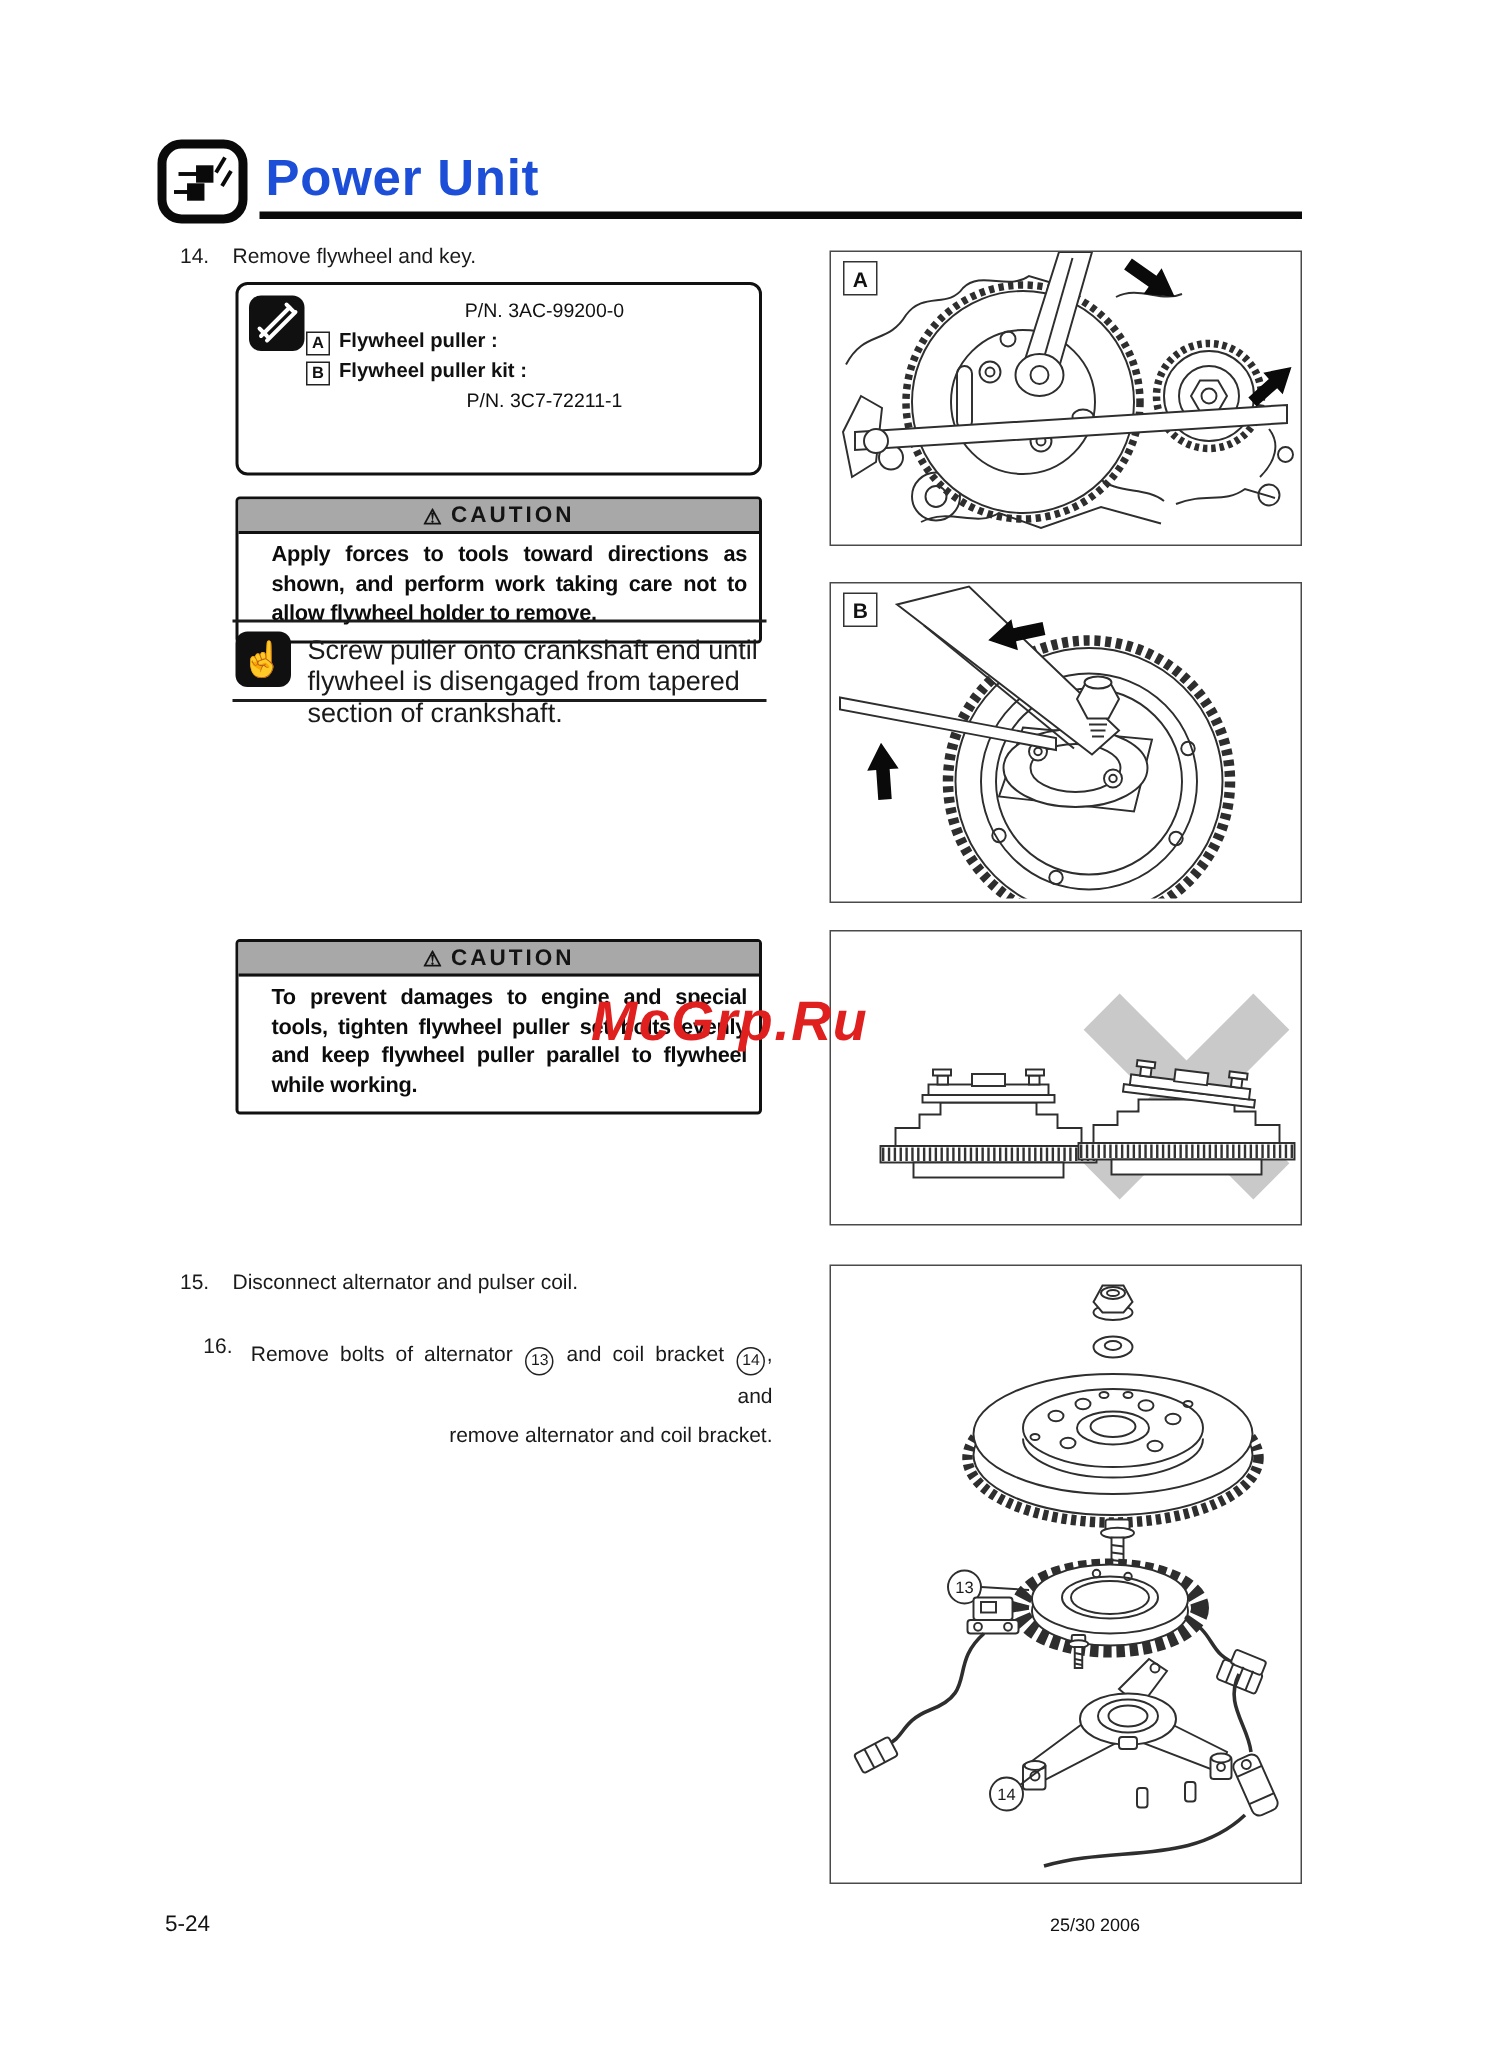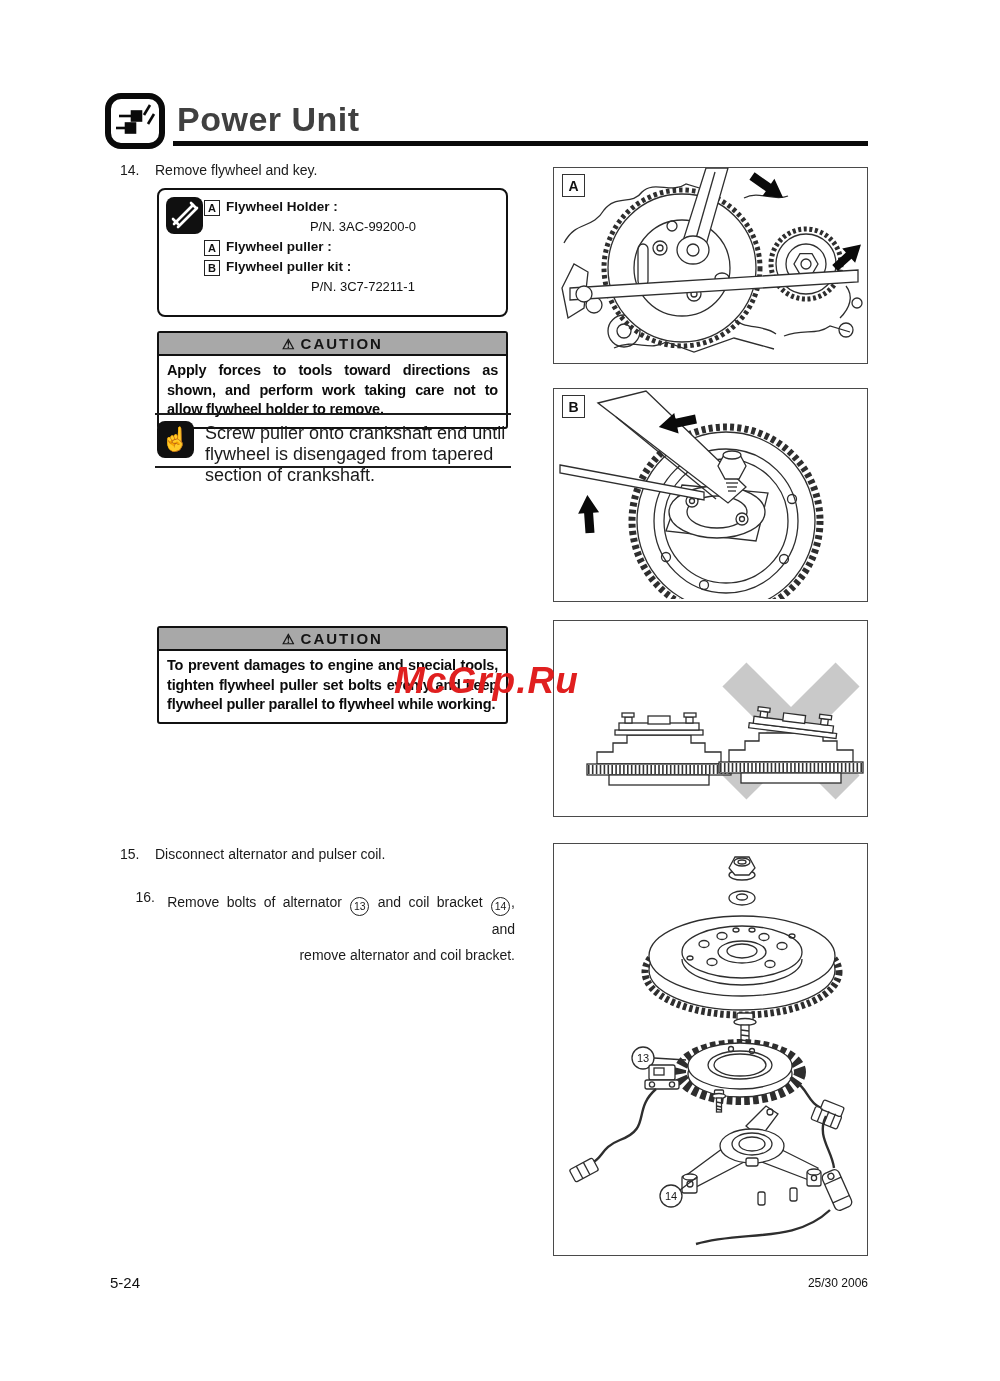--- a/index.html
+++ b/index.html
@@ -1,21 +1,21 @@
 <!DOCTYPE html>
 <html><head>
 <meta charset="utf-8">
 <style>
   html,body{margin:0;padding:0;background:#ffffff;}
   .page{position:relative;width:1000px;height:1381px;background:#ffffff;overflow:hidden;
         font-family:"Liberation Sans",sans-serif;color:#111;}
   .abs{position:absolute;}
 
   
-  .hdr-title{left:177px;top:100px;font-size:34px;font-weight:bold;letter-spacing:.5px;color:#404040;}
+  .hdr-title{left:177px;top:100px;font-size:34px;font-weight:bold;letter-spacing:.5px;color:#1d4ed8;}
   .hdr-rule{left:173px;top:141px;width:695px;height:5px;background:#0a0a0a;}
   .hdr-icon{left:104px;top:92px;}
 
   
   .step{display:flex;font-size:14px;color:#1a1a1a;}
   .step .num{width:35px;flex:0 0 35px;}
   .step .txt{width:360px;line-height:26px;}
 
   
   .toolbox{left:157px;top:188px;width:351px;height:129px;border:2.5px solid #111;border-radius:8px;
@@ -25,21 +25,21 @@
   .tb-detail{padding-left:20px;white-space:nowrap;text-align:center;}
   .boxletter{display:inline-flex;align-items:center;justify-content:center;width:14px;height:14px;
              border:1.4px solid #222;font-size:11px;font-weight:bold;margin-right:6px;vertical-align:-1px;}
 
   
   .caution{width:351px;border:2.5px solid #111;border-radius:3px;box-sizing:border-box;background:#fff;}
   .caution-head{background:#a8a8a8;border-bottom:2.5px solid #111;height:21px;display:flex;
                 align-items:center;justify-content:center;gap:6px;font-weight:bold;font-size:15px;
                 letter-spacing:2px;color:#141414;}
   .caution-head .tri{font-size:14px;letter-spacing:0;}
-  .caution-body{padding:5px 8px 7px 8px;font-weight:bold;font-size:14.5px;line-height:19.5px;
+  .caution-body{padding:5px 8px 7px 22px;font-weight:bold;font-size:14.5px;line-height:19.5px;
                 text-align:justify;letter-spacing:-.2px;color:#0c0c0c;}
 
   
   .sep{left:155px;width:356px;height:2px;background:#1c1c1c;}
   .note{left:157px;top:421px;width:352px;display:flex;}
   .note-icon{width:37px;height:37px;background:#101010;border-radius:8px;flex:0 0 37px;
              display:flex;align-items:center;justify-content:center;color:#fff;font-size:23px;}
   .note-txt{margin-left:11px;width:302px;font-size:18px;line-height:21px;color:#1a1a1a;padding-top:2px;}
 
   
@@ -50,21 +50,21 @@
   .watermark{left:394px;top:660px;font-size:37px;font-weight:bold;font-style:italic;letter-spacing:1px;
              z-index:50;white-space:nowrap;}
 
   
   .frame{border:1.8px solid #4a4a4a;background:#fff;box-sizing:border-box;}
   .flabel{position:absolute;left:8px;top:6px;width:21px;height:21px;border:1.6px solid #333;
           display:flex;align-items:center;justify-content:center;font-size:14px;font-weight:bold;background:#fff;}
 
   
   .foot-left{left:110px;top:1274px;font-size:15px;}
-  .foot-right{left:700px;top:1276px;width:168px;text-align:right;font-size:12px;}
+  .foot-right{left:700px;top:1276px;width:168px;text-align:left;font-size:12px;}
 
   svg{display:block;}
 </style>
 </head>
 <body>
 
 <div class="page">
 
   <div class="abs hdr-icon">
     <svg width="62" height="58" viewBox="0 0 62 58">
@@ -91,21 +91,20 @@
     <div class="tb-icon">
       <svg width="37" height="37" viewBox="0 0 37 37">
         <g stroke="#fff" stroke-width="2.6" stroke-linecap="round">
           <line x1="8" y1="27" x2="27" y2="8"></line>
           <line x1="12" y1="30" x2="31" y2="11"></line>
           <line x1="7" y1="22" x2="12" y2="27"></line>
           <line x1="25" y1="6" x2="30" y2="11"></line>
         </g>
       </svg>
     </div>
-    <div class="tb-title"><span class="boxletter">A</span><span>Flywheel Holder :</span></div>
     <div class="tb-detail">P/N. 3AC-99200-0</div>
     <div class="tb-title"><span class="boxletter">A</span><span>Flywheel puller :</span></div>
     <div class="tb-title"><span class="boxletter">B</span><span>Flywheel puller kit :</span></div>
     <div class="tb-detail">P/N. 3C7-72211-1</div>
   </div>
 
   <div class="abs caution" style="left:157px;top:331px;">
     <div class="caution-head">
       <span class="tri">⚠</span>
       <span>CAUTION</span>

